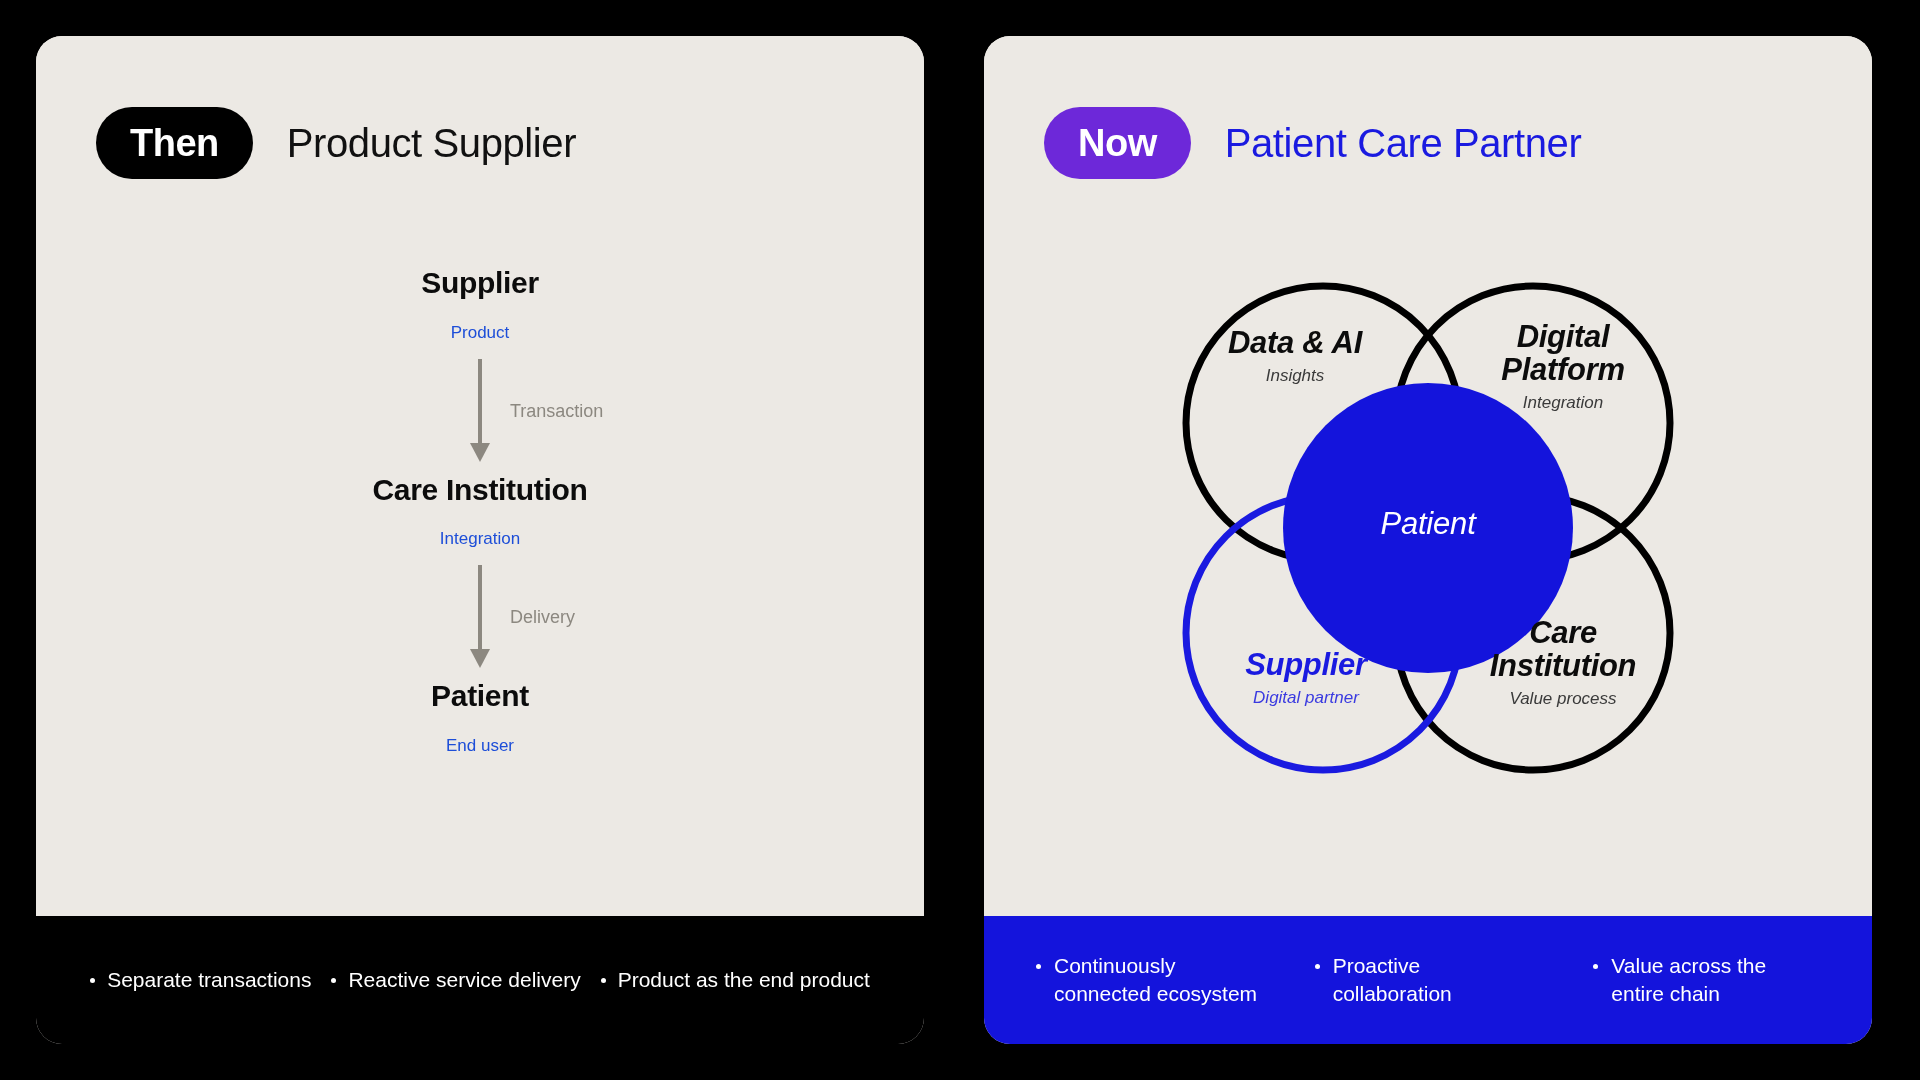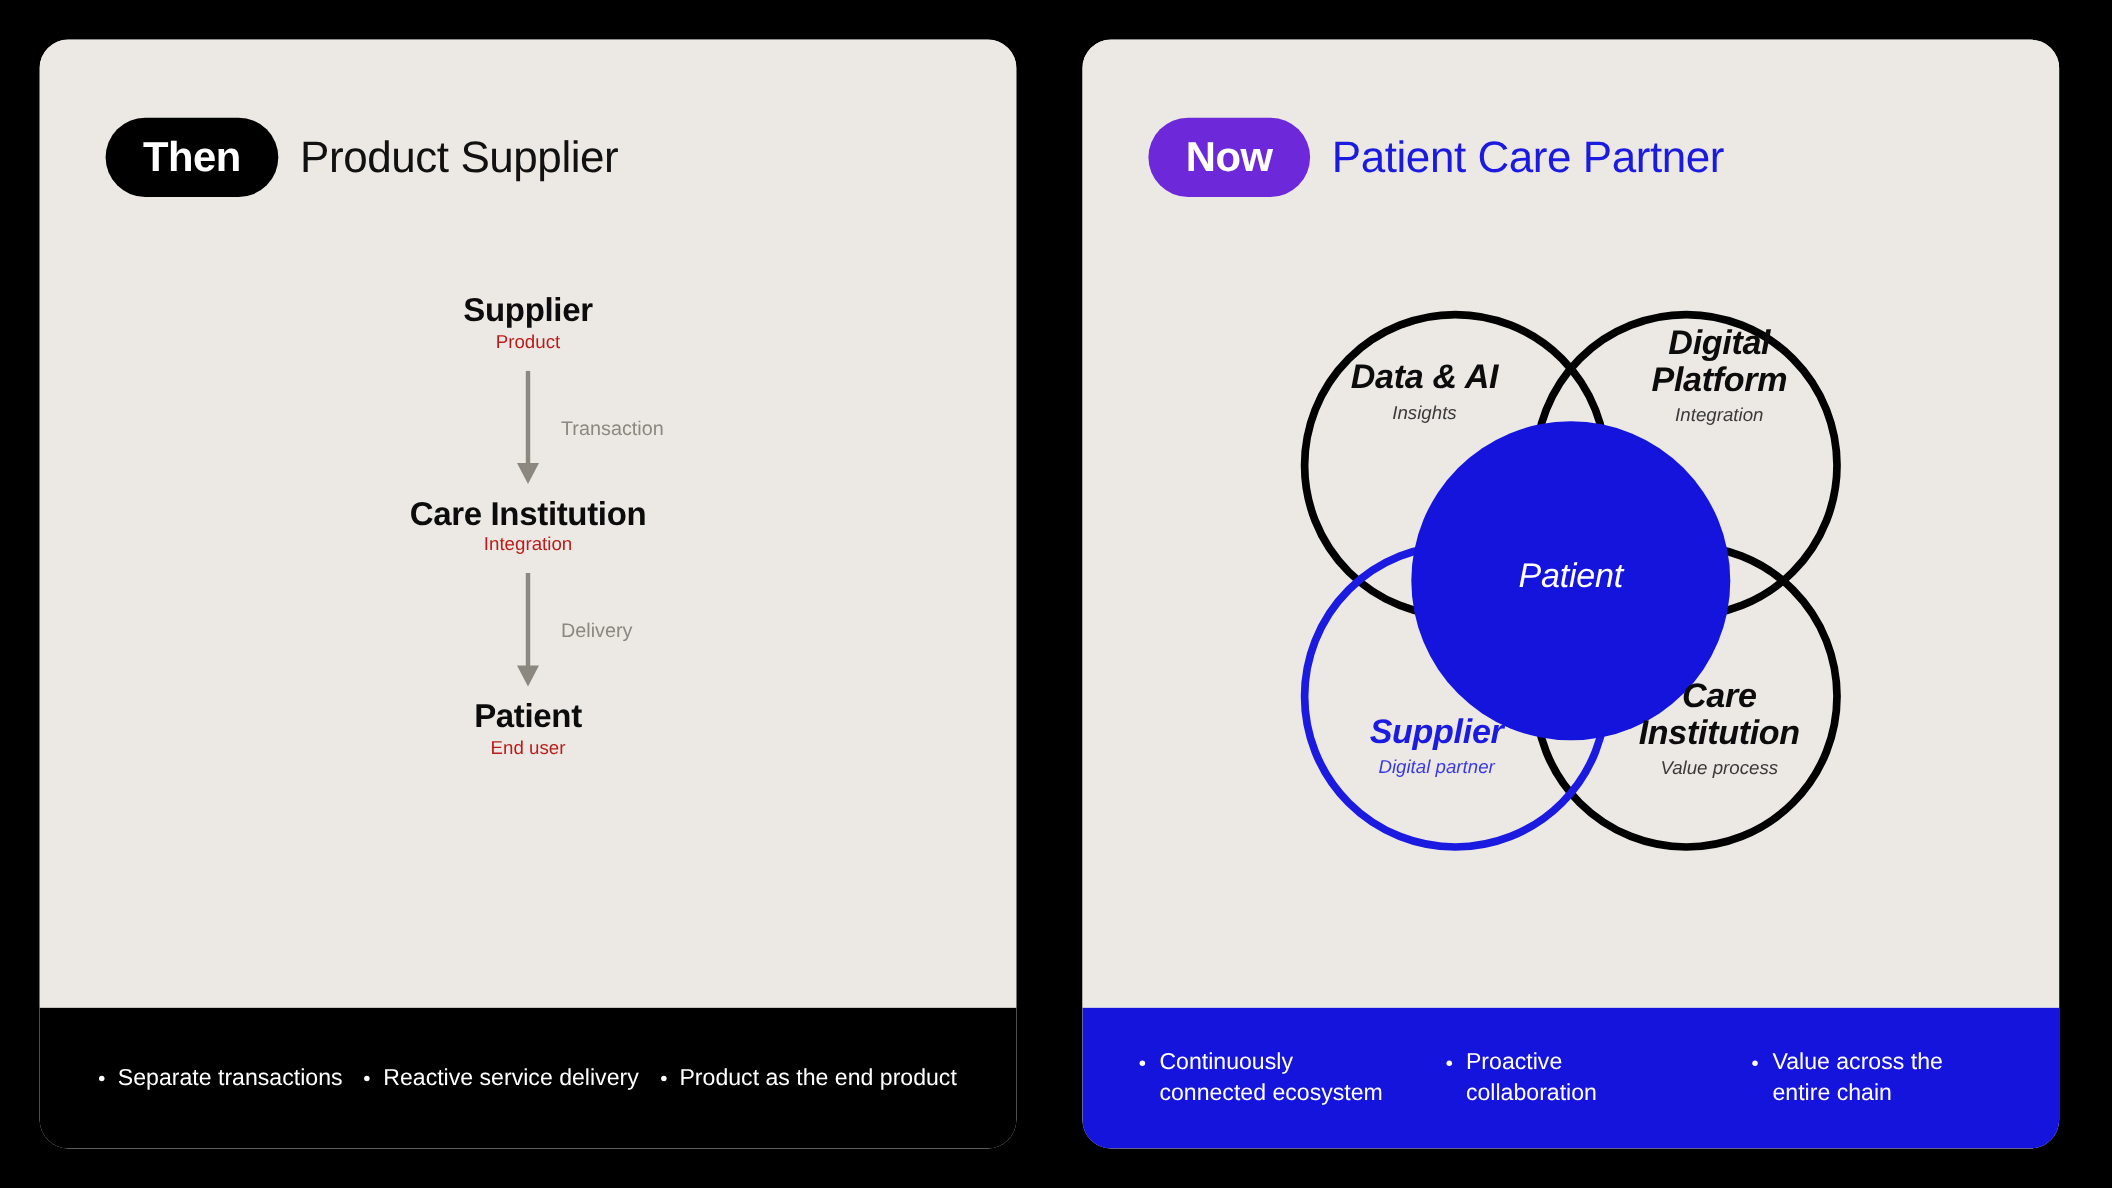--- a/index.html
+++ b/index.html
@@ -47,21 +47,21 @@
     flex: none;
   }
 
   
   .panel-header {
     position: absolute;
     top: 58px;
     left: 60px;
     display: flex;
     align-items: center;
-    gap: 20px;
+    gap: 34px;
   }
   .pill {
     display: flex;
     align-items: center;
     justify-content: center;
     height: 72px;
     padding: 0 34px;
     border-radius: 40px;
     font-size: 38px;
     font-weight: 700;
@@ -93,24 +93,24 @@
   }
   .flow-node { text-align: center; }
   .flow-node-title {
     font-size: 30px;
     font-weight: 700;
     color: #0C0C0C;
     letter-spacing: -0.3px;
     line-height: 1.15;
   }
   .flow-node-sub {
-    margin-top: 0;
+    margin-top: 22px;
     font-size: 17px;
     font-weight: 400;
-    color: #b91c1c;
+    color: #1d4ed8;
   }
 
   .flow-arrow {
     position: relative;
     width: 300px;
     height: 106px;
     margin: 16px 0 8px 0;
   }
   .flow-arrow svg { display: block; margin: 0 auto; }
   .flow-arrow-label {
@@ -196,21 +196,21 @@
   .venn-label .vl-sub {
     margin-top: 7px;
     font-size: 17px;
     font-weight: 400;
     color: #3A3A3A;
   }
   .venn-label.blue .vl-title { color: #1A1AE0; }
   .venn-label.blue .vl-sub   { color: #3A3AE0; }
 
   .lbl-data     { left: 42px;  top: 78px;  width: 210px; }
-  .lbl-platform { left: 300px; top: 47px;  width: 230px; }
+  .lbl-platform { left: 300px; top: 72px;  width: 230px; }
   .lbl-supplier { left: 48px;  top: 400px; width: 220px; }
   .lbl-care     { left: 300px; top: 368px; width: 230px; }
 
   .venn-center-label {
     position: absolute;
     left: 170px;
     top: 258px;
     width: 220px;
     text-align: center;
     font-size: 31px;

